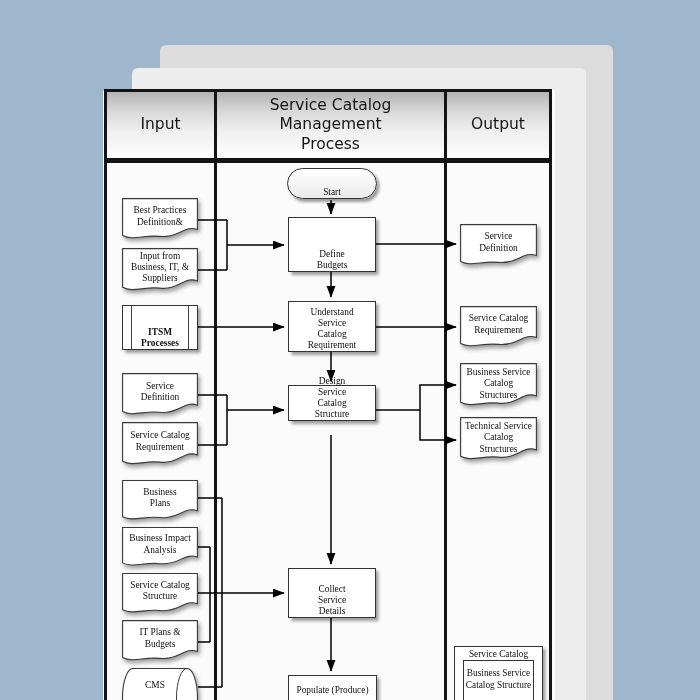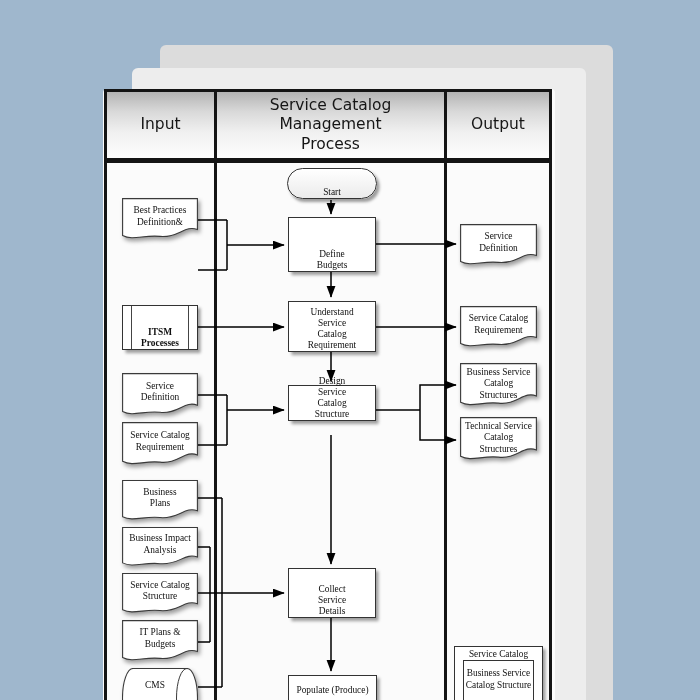--- a/index.html
+++ b/index.html
@@ -136,20 +136,28 @@
     <div class="plbl" style="padding-top:9px">Populate (Produce)</div>
   </div>
 
   <div class="node" style="left:122px;top:198px;width:76px;height:44px">
     <svg class="shape-svg" viewBox="0 0 76 44" preserveAspectRatio="none">
         <use href="#doc-path"></use>
       </svg>
     <div class="lbl doc-lbl">Best Practices
 Definition&amp;</div>
   </div>
+  <div class="node" style="left:122px;top:248px;width:76px;height:46px">
+    <svg class="shape-svg" viewBox="0 0 76 44" preserveAspectRatio="none">
+        <use href="#doc-path"></use>
+      </svg>
+    <div class="lbl doc-lbl">Input from
+Business, IT, &amp;
+Suppliers</div>
+  </div>
   <div class="node proc predef" style="left:122px;top:305px;width:76px;height:45px">
     <div class="plbl">ITSM
 Processes</div>
   </div>
   <div class="node" style="left:122px;top:373px;width:76px;height:45px">
     <svg class="shape-svg" viewBox="0 0 76 44" preserveAspectRatio="none">
         <use href="#doc-path"></use>
       </svg>
     <div class="lbl doc-lbl">Service
 Definition</div>

